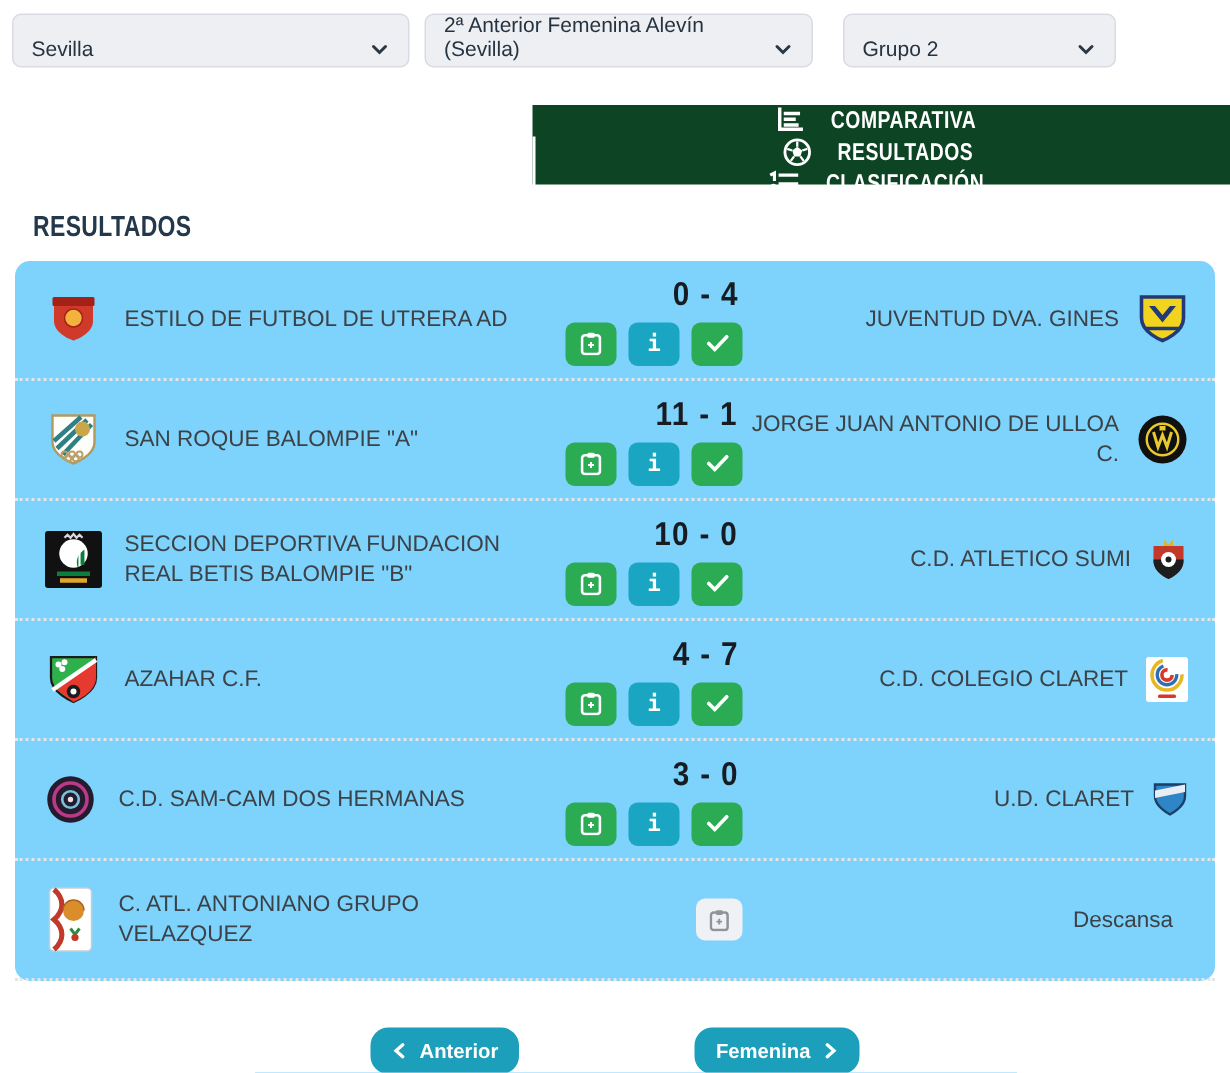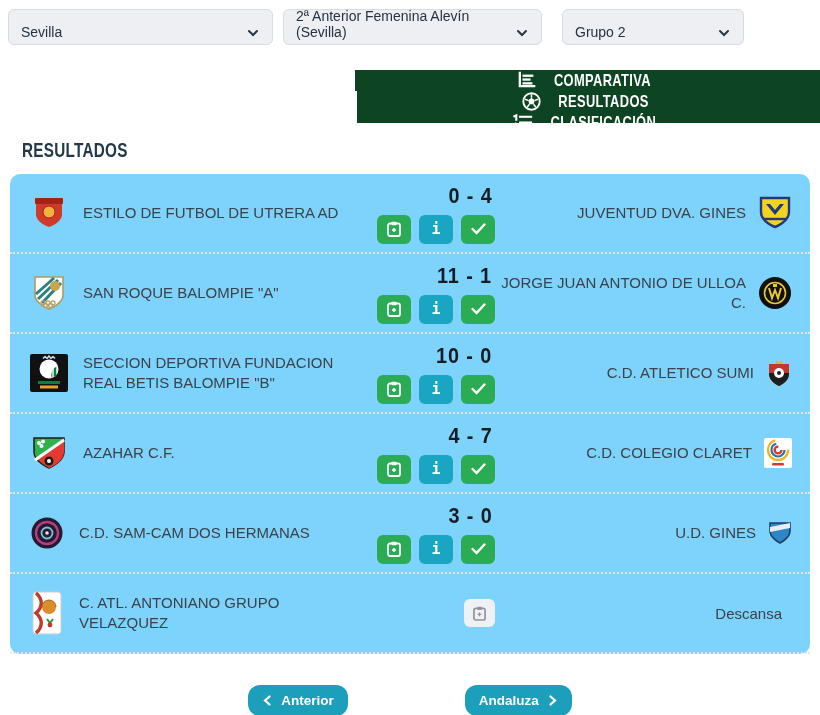--- a/index.html
+++ b/index.html
@@ -360,21 +360,21 @@
             <span class="info-glyph">i</span>
           </button>
         <button class="mini-btn btn-green">
             <svg width="15" height="12" viewBox="0 0 15 12">
               <path d="M1.5 6 L5.5 10 L13.5 1.5" fill="none" stroke="#fff" stroke-width="2.4" stroke-linecap="round"></path>
             </svg>
           </button>
       </div>
     </div>
     <div class="cell-away">
-      <span class="team-name">U.D. GINES</span>
+      <span class="team-name">U.D. CLARET</span>
       <span class="logo" style="width:24px;height:24px">
         <svg viewBox="0 0 24 24">
             <path d="M2 2 h20 v8 c0 7 -10 12 -10 12 s-10 -5 -10 -12 z" fill="#2f86c7" stroke="#1b3f66" stroke-width="1.6"></path>
             <path d="M2 6 L22 2 L22 7 L2 11 z" fill="#e8eef4"></path>
           </svg>
       </span>
     </div>
   </div>
 
   <div class="row">
@@ -411,18 +411,18 @@
 
 <div class="pagination">
   <button class="page-btn">
     <svg class="pchev" viewBox="0 0 11 11" fill="none" stroke="#fff" stroke-width="2.2" stroke-linecap="round">
         <path d="M7.5 1.5 L3 5.5 L7.5 9.5"></path>
       </svg>
     <span>Anterior</span>
   </button>
   <span class="jornada">Jornada 4</span>
   <button class="page-btn">
-    <span>Andaluza</span>
+    <span>Femenina</span>
     <svg class="pchev" viewBox="0 0 11 11" fill="none" stroke="#fff" stroke-width="2.2" stroke-linecap="round">
         <path d="M3.5 1.5 L8 5.5 L3.5 9.5"></path>
       </svg>
   </button>
 </div>
 
 </body></html>

